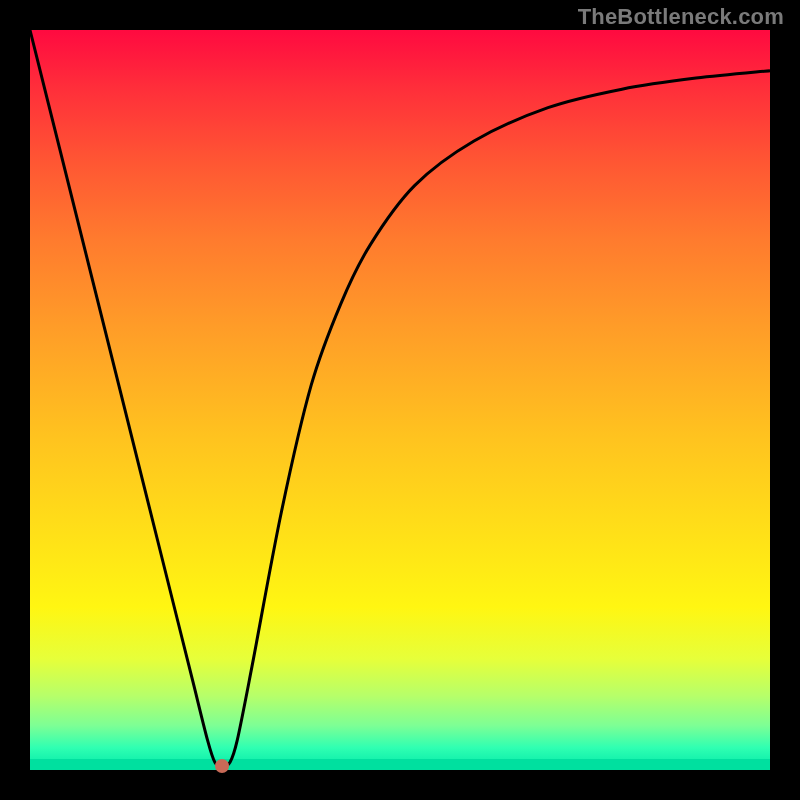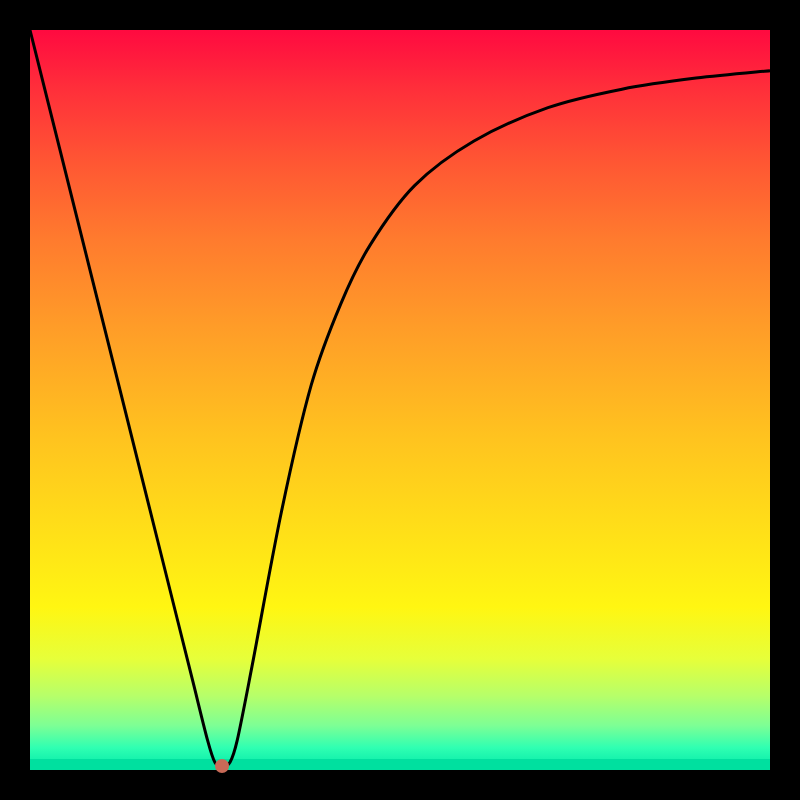--- a/index.html
+++ b/index.html
@@ -71,20 +71,21 @@
     border-radius: 50%;
     background: #c86a57;
     transform: translate(-50%, -50%);
   }
 </style>
 </head>
 <body>
 
 <div class="frame">
 
+  <div class="watermark">TheBottleneck.com</div>
 
   <div class="plot-area">
     <div class="band-green"></div>
 
     <svg class="curve" viewBox="0 0 740 740" preserveAspectRatio="none">
       <path id="curve-path" d="M 0 0 C 4.933333333333334 19.73333333333333 19.733333333333334 78.93333333333331 29.6 118.39999999999998 C 39.46666666666667 157.86666666666665 49.333333333333336 197.3333333333333 59.2 236.79999999999995 C 69.06666666666666 276.26666666666665 78.93333333333334 315.7333333333333 88.8 355.2 C 98.66666666666666 394.6666666666667 108.53333333333333 434.1333333333333 118.4 473.6 C 128.26666666666668 513.0666666666667 140.6 562.4 148 592 C 155.4 621.6 157.86666666666667 631.4666666666667 162.8 651.2 C 167.73333333333335 670.9333333333334 173.9 696.8333333333333 177.6 710.4 C 181.29999999999998 723.9666666666667 182.53333333333333 728.2833333333333 185 732.6 C 187.46666666666667 736.9166666666667 189.93333333333334 736.3 192.4 736.3 C 194.86666666666667 736.3 197.33333333333334 736.9166666666667 199.8 732.6 C 202.26666666666668 728.2833333333333 203.50000000000003 726.4333333333333 207.20000000000002 710.4 C 210.9 694.3666666666667 214.6 674.6333333333333 222 636.4 C 229.4 598.1666666666666 241.73333333333335 527.8666666666667 251.60000000000002 481 C 261.4666666666667 434.1333333333333 271.3333333333333 389.73333333333335 281.2 355.2 C 291.06666666666666 320.66666666666663 300.93333333333334 297.23333333333335 310.8 273.8 C 320.6666666666667 250.36666666666667 328.0666666666667 234.33333333333337 340.40000000000003 214.60000000000002 C 352.73333333333335 194.86666666666667 367.53333333333336 172.66666666666666 384.8 155.39999999999998 C 402.06666666666666 138.1333333333333 421.8 123.95 444 111 C 466.2 98.05 493.3333333333333 86.33333333333327 518 77.69999999999993 C 542.6666666666666 69.06666666666659 567.3333333333334 64.13333333333327 592 59.19999999999993 C 616.6666666666666 54.266666666666595 641.3333333333334 51.18333333333322 666 48.09999999999991 C 690.6666666666666 45.016666666666595 727.6666666666666 41.93333333333336 740 40.700000000000045" fill="none" stroke="#000" stroke-width="3"></path>
     </svg>
 
     <div class="marker" id="min-marker" style="left: 192.4px; top: 736.3px;"></div>
   </div>

